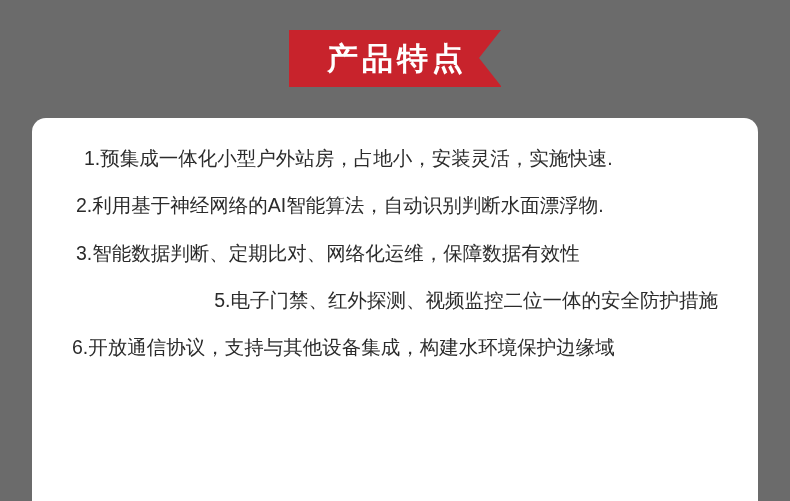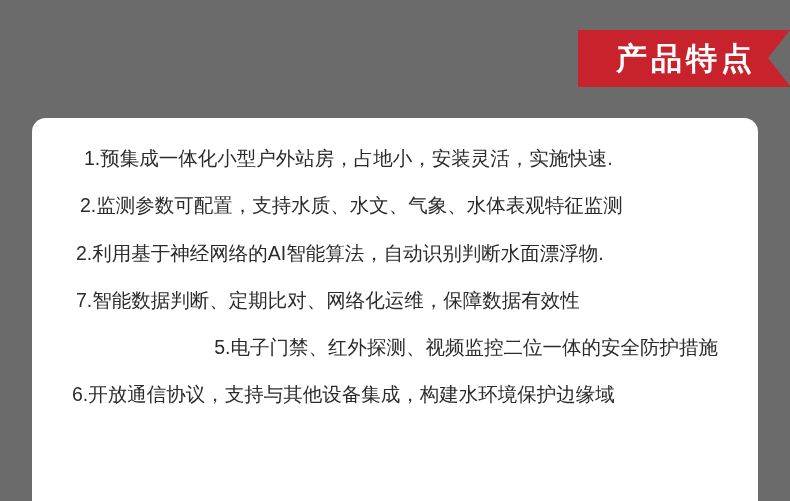--- a/index.html
+++ b/index.html
@@ -19,21 +19,21 @@
     height: 501px;
     box-sizing: border-box;
   }
   
   .banner-wrap {
     position: absolute;
     top: 30px;
     left: 0;
     width: 790px;
     display: flex;
-    justify-content: flex-end;
+    justify-content: center;
   }
   .banner {
     position: relative;
     background: #c8232c;
     color: #ffffff;
     font-size: 31px;
     font-weight: bold;
     letter-spacing: 4px;
     padding: 13px 34px 13px 38px;
     line-height: 1;
@@ -96,21 +96,20 @@
 
   <div class="banner-wrap">
     <div class="banner">
       <span class="banner-text">产品特点</span>
     </div>
   </div>
 
   <div class="card">
     <ul class="features">
       <li class="feature-item f1">1.预集成一体化小型户外站房，占地小，安装灵活，实施快速.</li>
-      <li class="feature-item f2">2.监测参数可配置，支持水质、水文、气象、水体表观特征监测</li>
       <li class="feature-item f3">2.利用基于神经网络的AI智能算法，自动识别判断水面漂浮物.</li>
-      <li class="feature-item f4">7.智能数据判断、定期比对、网络化运维，保障数据有效性</li>
+      <li class="feature-item f4">3.智能数据判断、定期比对、网络化运维，保障数据有效性</li>
       <li class="feature-item f5">5.电子门禁、红外探测、视频监控二位一体的安全防护措施</li>
       <li class="feature-item f6">6.开放通信协议，支持与其他设备集成，构建水环境保护边缘域</li>
     </ul>
   </div>
 
 </div>
 
 </body></html>

